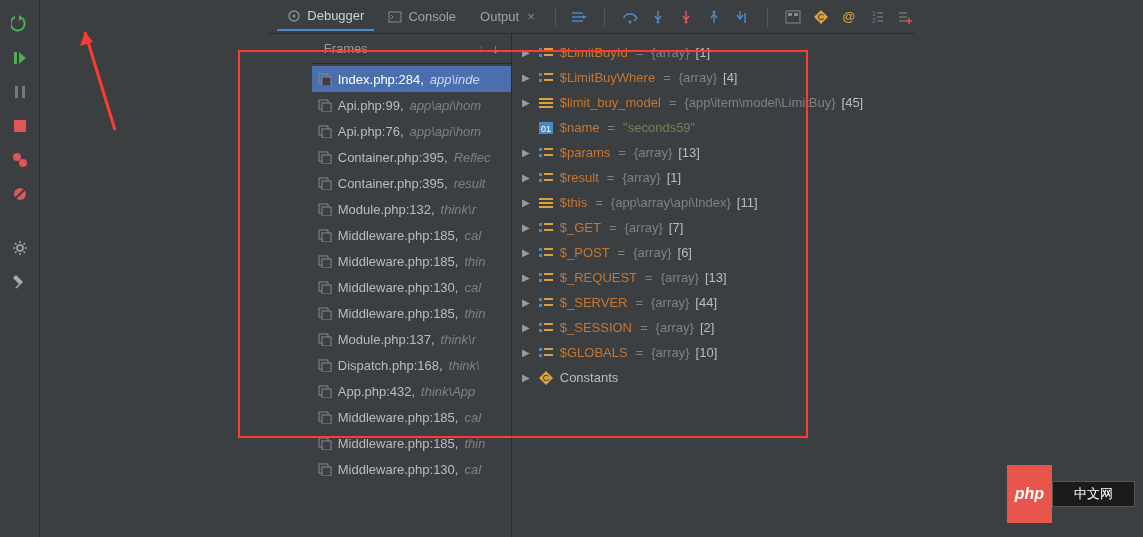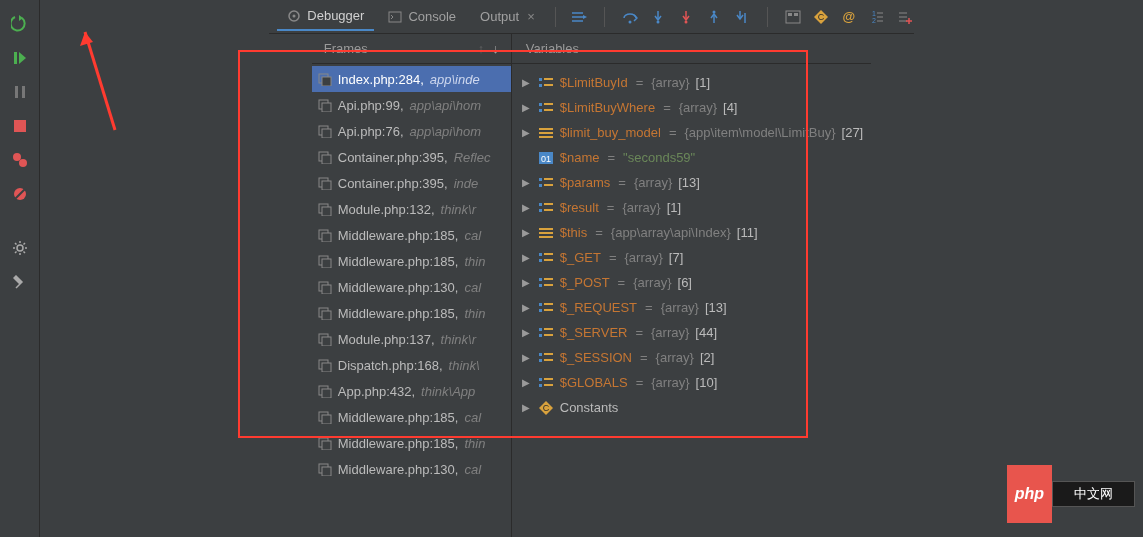--- a/index.html
+++ b/index.html
@@ -336,21 +336,21 @@
               <span class="frame-path">Reflec</span>
             </div>
             <div class="frame-row">
               <span>
                 <svg width="14" height="14" viewBox="0 0 14 14">
                   <rect x="1" y="2" width="9" height="9" fill="none" stroke="#888"></rect>
                   <rect x="4" y="5" width="9" height="9" fill="#3c3f41" stroke="#888"></rect>
                 </svg>
               </span>
               <span class="frame-file">Container.php:395,</span> 
-              <span class="frame-path">inde</span>
+              <span class="frame-path">result</span>
             </div>
             <div class="frame-row">
               <span>
                 <svg width="14" height="14" viewBox="0 0 14 14">
                   <rect x="1" y="2" width="9" height="9" fill="none" stroke="#888"></rect>
                   <rect x="4" y="5" width="9" height="9" fill="#3c3f41" stroke="#888"></rect>
                 </svg>
               </span>
               <span class="frame-file">Module.php:132,</span> 
               <span class="frame-path">think\r</span>
@@ -452,23 +452,20 @@
                   <rect x="4" y="5" width="9" height="9" fill="#3c3f41" stroke="#888"></rect>
                 </svg>
               </span>
               <span class="frame-file">Middleware.php:130,</span> 
               <span class="frame-path">cal</span>
             </div>
           </div>
       </div>
 
       <div class="vars-panel">
-        <div class="vars-header">
-          <span>Variables</span>
-        </div>
         <div class="vars-list" id="vars-list">
             <div class="var-row">
               <span class="tree-arrow">▶</span>
               <span class="var-icon">
                 <svg width="16" height="14" viewBox="0 0 16 14">
                   <rect x="1" y="2" width="3" height="3" fill="#4a88c7"></rect>
                   <rect x="1" y="8" width="3" height="3" fill="#4a88c7"></rect>
                   <line x1="6" y1="3" x2="15" y2="3" stroke="#d9a23d" stroke-width="2"></line>
                   <line x1="6" y1="9" x2="15" y2="9" stroke="#d9a23d" stroke-width="2"></line>
                 </svg>
@@ -498,21 +495,21 @@
               <span class="var-icon">
                 <svg width="16" height="14" viewBox="0 0 16 14">
                   <line x1="1" y1="3" x2="15" y2="3" stroke="#d9a23d" stroke-width="2"></line>
                   <line x1="1" y1="7" x2="15" y2="7" stroke="#d9a23d" stroke-width="2"></line>
                   <line x1="1" y1="11" x2="15" y2="11" stroke="#d9a23d" stroke-width="2"></line>
                 </svg>
               </span>
               <span class="var-name">$limit_buy_model</span>
               <span class="var-eq"> = </span>
               <span class="var-type">{app\item\model\LimitBuy}</span> 
-              <span class="var-num">[27]</span>
+              <span class="var-num">[45]</span>
             </div>
             <div class="var-row">
               <span class="tree-arrow"></span>
               <span class="var-icon">
                 <svg width="16" height="14" viewBox="0 0 16 14">
                   <rect x="1" y="1" width="14" height="12" fill="#4a88c7"></rect>
                   <text x="8" y="11" text-anchor="middle" font-size="9" fill="#fff">01</text>
                 </svg>
               </span>
               <span class="var-name">$name</span>

